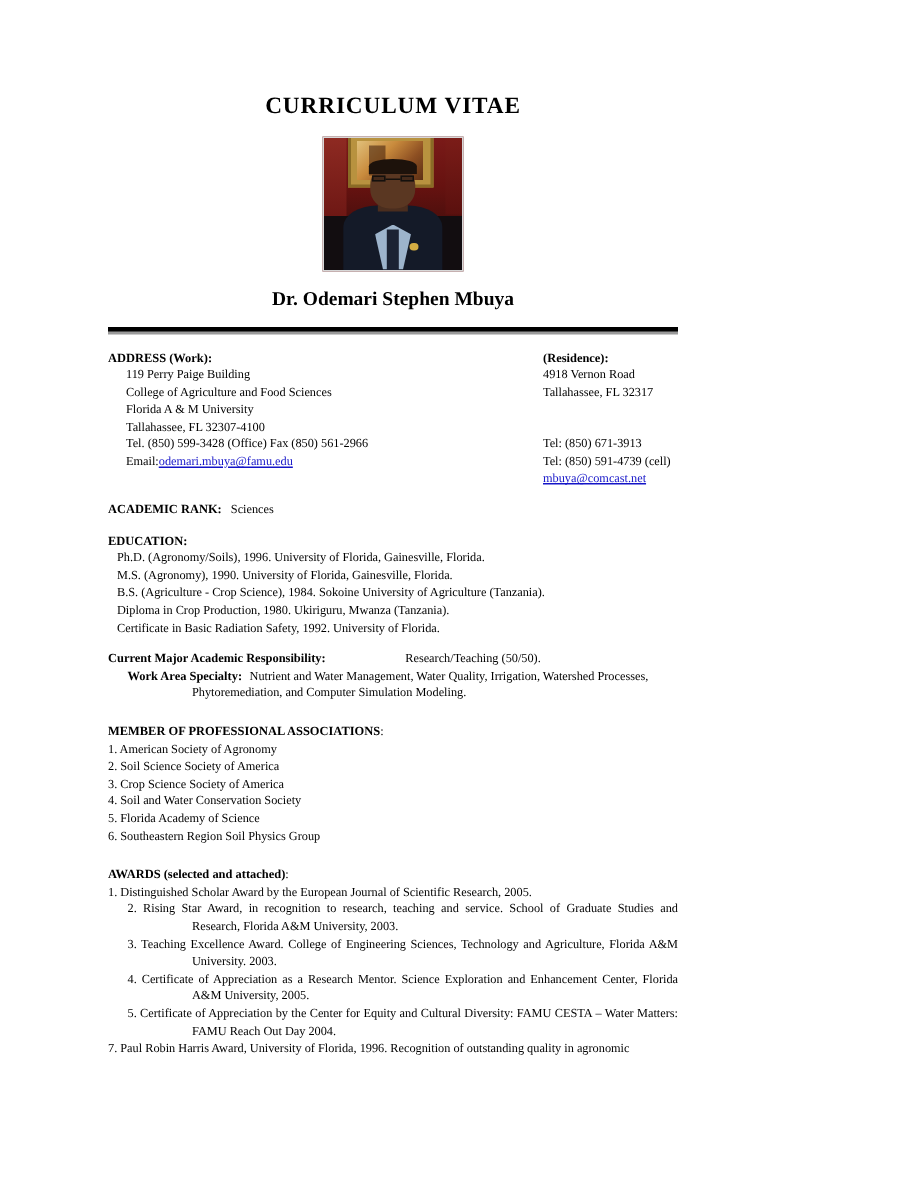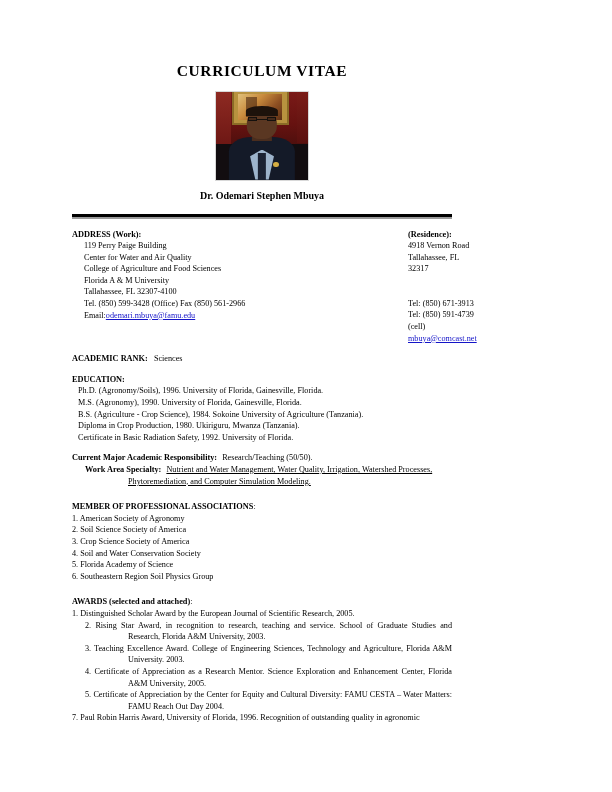--- a/index.html
+++ b/index.html
@@ -139,39 +139,38 @@
   .ph-glass-l { left: 35%; }
   .ph-glass-r { left: 55%; }
   .ph-bridge {
     position: absolute; left: 45%; bottom: 68%;
     width: 10%; height: 1px; background: #14100d;
   }
 
   
   .doc-name {
     text-align: center;
-    font-size: 10px;
+    font-size: 13px;
     font-weight: bold;
     margin-top: 6px;
     line-height: 1;
   }
 
   
   .hrule {
     margin-top: 13px;
     height: 3px;
     background: #000000;
     box-shadow: 0 2px 0 0 #9a9a9a;
   }
 
   
   .sect {
     font-size: 8.2px;
     line-height: 11.6px;
-    gap: 46px;
   }
   .sect-head {
     font-weight: bold;
     font-size: 8.3px;
   }
   .indent1 { padding-left: 12px; }
   .indent2 { padding-left: 6px; }
   .hang {
     padding-left: 13px;
     text-indent: -13px;
@@ -225,21 +224,20 @@
   <div class="doc-name">Dr. Odemari Stephen Mbuya</div>
 
   <div class="hrule"></div>
 
   <div class="gap-m"></div>
 
   <div class="sect row">
     <div class="col-work">
       <div class="sect-head">ADDRESS (Work):</div>
       <div class="indent1">119 Perry Paige Building</div>
-      <div class="indent1">Center for Water and Air Quality</div>
       <div class="indent1">College of Agriculture and Food Sciences</div>
       <div class="indent1">Florida A &amp; M University</div>
       <div class="indent1">Tallahassee, FL 32307-4100</div>
       <div class="indent1">Tel. (850) 599-3428 (Office) Fax (850) 561-2966</div>
       <div class="indent1"><span>Email:</span><a class="mail" href="#">odemari.mbuya@famu.edu</a></div>
     </div>
     <div class="col-res">
       <div class="sect-head">(Residence):</div>
       <div>4918 Vernon Road</div>
       <div>Tallahassee, FL 32317</div>
@@ -266,25 +264,25 @@
     <div class="indent2">B.S. (Agriculture - Crop Science), 1984.  Sokoine University of Agriculture (Tanzania).</div>
     <div class="indent2">Diploma in Crop Production, 1980. Ukiriguru, Mwanza (Tanzania).</div>
     <div class="indent2">Certificate in Basic Radiation Safety, 1992.  University of Florida.</div>
   </div>
 
   <div class="gap-s"></div>
 
   <div class="sect">
     <div>
       <span class="sect-head">Current Major Academic Responsibility:</span>
-      <span style="padding-left:3px;">Research/Teaching (50/50).</span>
+      <span style="padding-left:3px;margin-left:48px;">Research/Teaching (50/50).</span>
     </div>
     <div class="hang-deep">
       <span class="sect-head">Work Area Specialty:</span>
-      <span style="padding-left:3px;text-decoration:underline;">Nutrient and Water Management, Water Quality, Irrigation, Watershed Processes, Phytoremediation, and Computer Simulation Modeling.</span>
+      <span style="padding-left:3px;">Nutrient and Water Management, Water Quality, Irrigation, Watershed Processes, Phytoremediation, and Computer Simulation Modeling.</span>
     </div>
   </div>
 
   <div class="gap-l"></div>
 
   <div class="sect">
     <div class="sect-head"><span>MEMBER OF PROFESSIONAL ASSOCIATIONS</span><span style="font-weight:normal;">:</span></div>
     <div>1. American Society of Agronomy</div>
     <div>2. Soil Science Society of America</div>
     <div>3. Crop Science Society of America</div>

